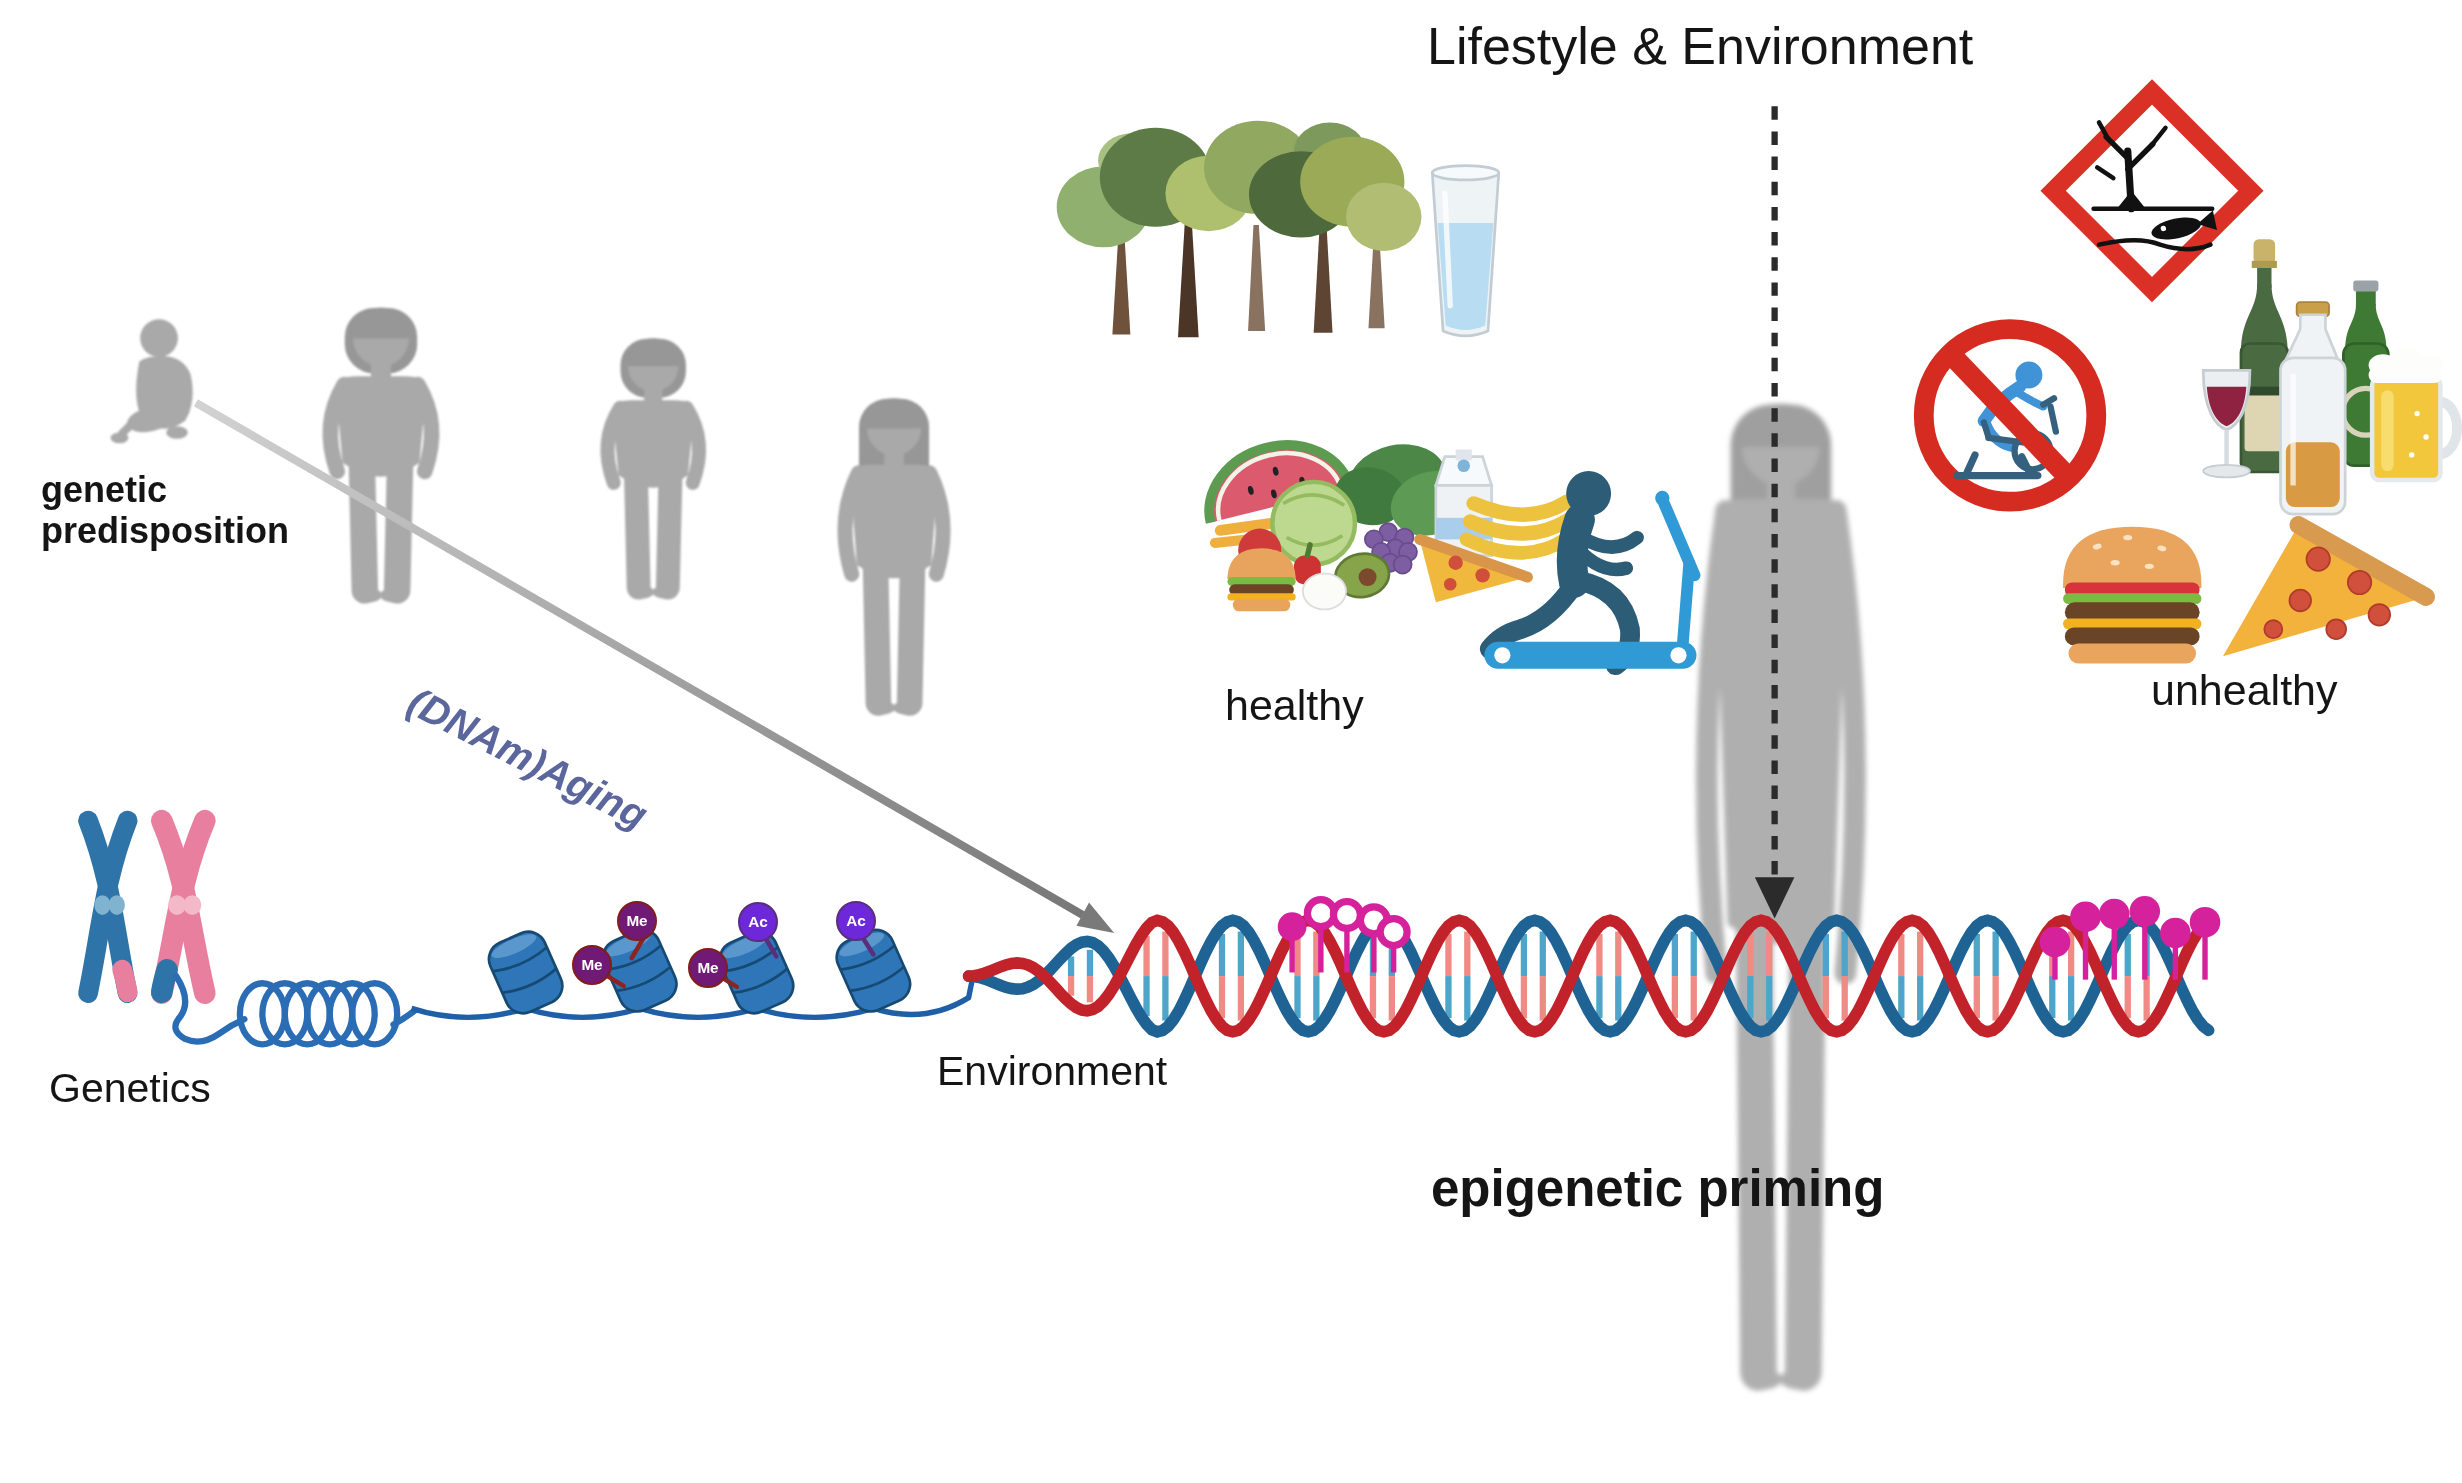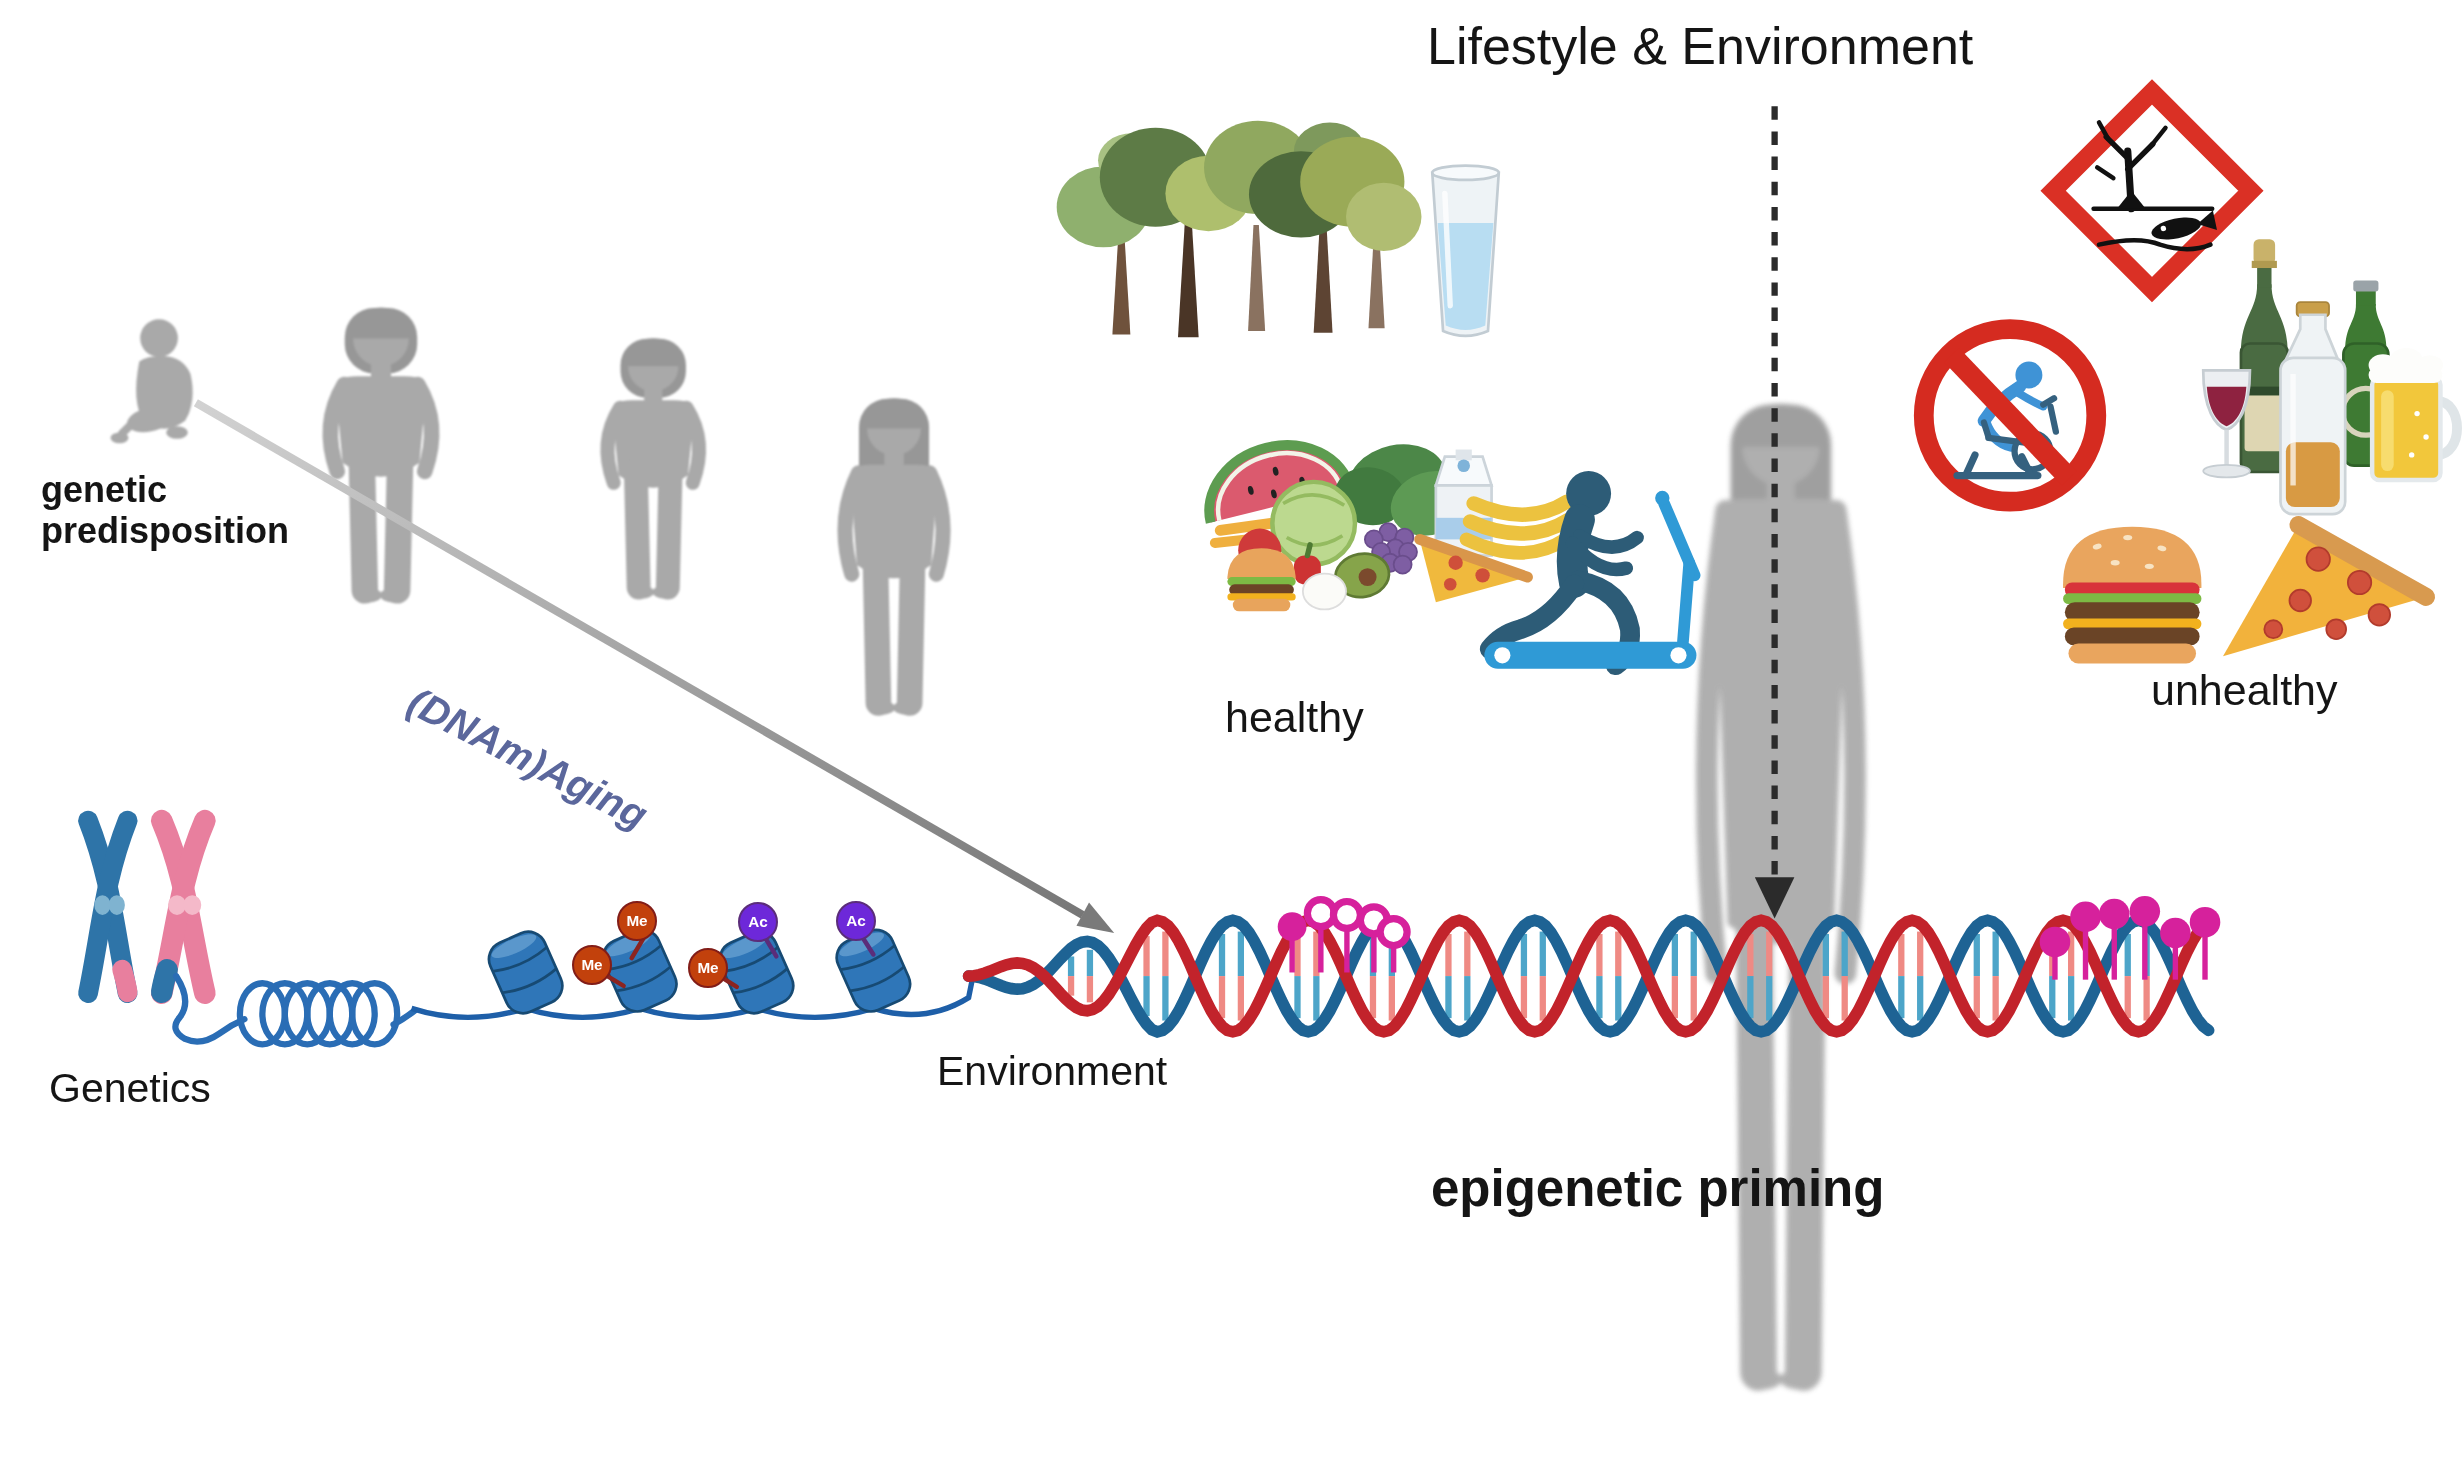--- a/index.html
+++ b/index.html
@@ -10,21 +10,21 @@
   .title{font-size:52px;letter-spacing:0px;}
   .bold2line{font-size:36px;font-weight:bold;white-space:normal;width:243px;line-height:1.15;}
   .aging{font-size:40px;font-weight:bold;font-style:italic;color:#5b679c;
          transform:rotate(27deg);transform-origin:left top;}
   .plain46{font-size:41px;}
   .plain48{font-size:43px;}
   .priming{font-size:51px;font-weight:bold;}
   .mark{position:absolute;width:40px;height:40px;border-radius:50%;
         display:flex;align-items:center;justify-content:center;
         color:#fff;font-size:15.3px;font-weight:bold;box-sizing:border-box;}
-  .me{background:#c2410c;border:2.7px solid #821d18;}
+  .me{background:#701a75;border:2.7px solid #821d18;}
   .ac{background:#6d28d9;border:2.7px solid #5b2d7a;}
 </style>
 </head>
 <body>
 
 <div id="canvas">
 
 <svg id="art" width="2462" height="1484" viewBox="0 0 2740 1651">
   <defs>
     <filter id="soft" x="-20%" y="-20%" width="140%" height="140%">
@@ -481,21 +481,21 @@
     <line x1="1975" y1="118" x2="1975" y2="976" stroke="#2b2b2b" stroke-width="7" stroke-dasharray="15 13"></line>
     <polygon points="1975,1022 1953,976 1997,976" fill="#2b2b2b"></polygon>
   </g>
 </svg>
 
 <div class="txt title" style="left:1427px;top:16px;">Lifestyle &amp; Environment</div>
 <div class="txt bold2line" style="left:41px;top:469px;">genetic predisposition</div>
 <div class="txt aging" style="left:421px;top:679px;">(DNAm)Aging</div>
 <div class="txt plain46" style="left:49px;top:1041px;margin-top:24px;">Genetics</div>
 <div class="txt plain46" style="left:937px;top:1048px;">Environment</div>
-<div class="txt plain48" style="left:1225px;top:681px;margin-top:12px;">healthy</div>
+<div class="txt plain48" style="left:1225px;top:681px;">healthy</div>
 <div class="txt plain48" style="left:2151px;top:666px;">unhealthy</div>
 <div class="txt priming" style="left:1413px;top:1159px;margin-left:18px;">epigenetic priming</div>
 
 <div class="mark me" style="left:617px;top:901px;">Me</div>
 <div class="mark me" style="left:572px;top:945px;">Me</div>
 <div class="mark me" style="left:688px;top:948px;">Me</div>
 <div class="mark ac" style="left:738px;top:902px;">Ac</div>
 <div class="mark ac" style="left:836px;top:901px;">Ac</div>
 
 </div>

